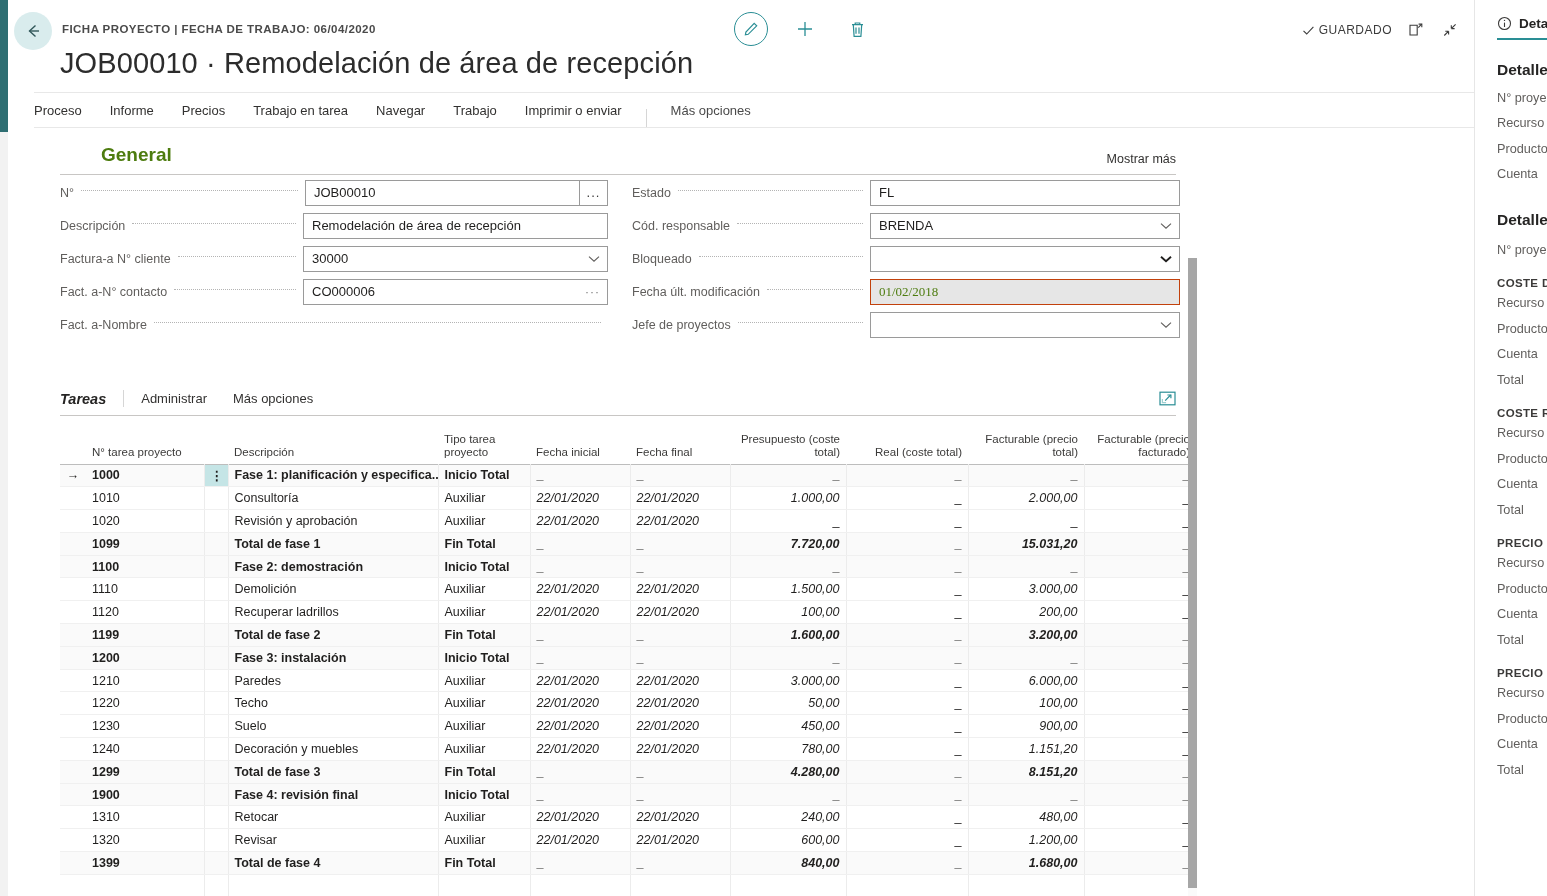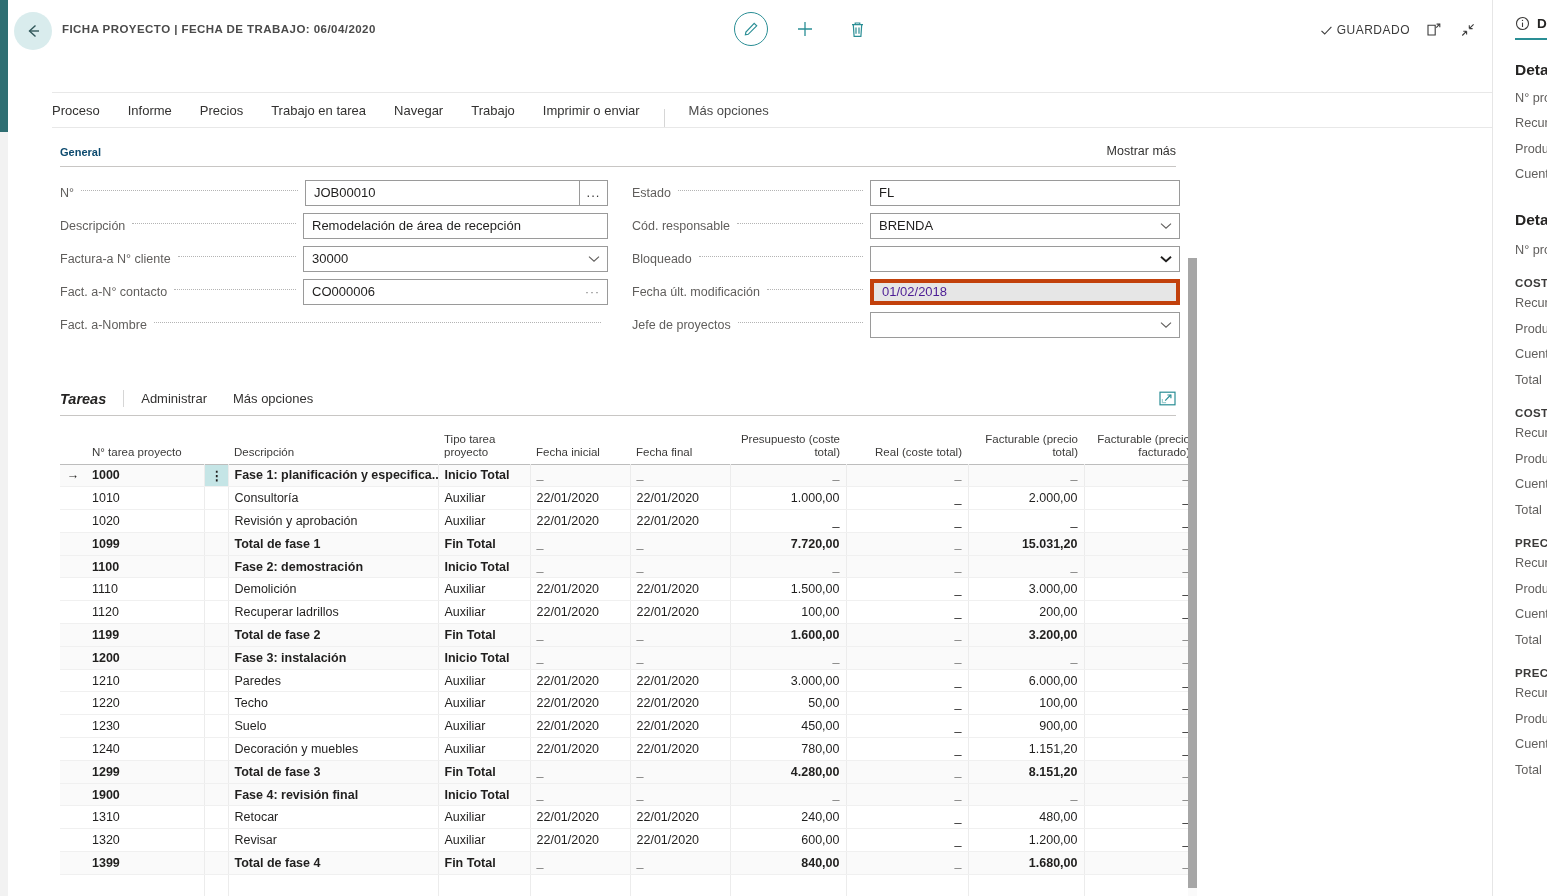--- a/index.html
+++ b/index.html
@@ -45,21 +45,21 @@
   }
   .icon-btn {
     width: 30px; height: 30px; display: flex; align-items: center; justify-content: center;
     cursor: pointer; color: #2a8e95;
   }
   .right-actions { position: absolute; right: 14px; top: 20px; display: flex; align-items: center; gap: 14px; }
   .saved { font-size: 12px; letter-spacing: .5px; color: #3b3b3b; display: flex; align-items: center; gap: 4px; }
 
   
   .ribbon {
-    position: relative; height: 36px; margin: 0 0 0 44px; width: 1440px;
+    position: relative; height: 36px; margin: 0 0 0 26px; width: 1440px;
     border-top: 1px solid #e8e8e8; border-bottom: 1px solid #e8e8e8;
     display: flex; align-items: flex-end; gap: 0px;
   }
   .ribbon-item {
     font-size: 13px; color: #323130; padding: 0 14px; height: 34px;
     display: flex; align-items: center; cursor: pointer; white-space: nowrap;
   }
   .ribbon-item:first-child { padding-left: 0; }
   .ribbon-sep { width: 1px; height: 18px; background: #d6d6d6; margin: 0 10px; }
   .ribbon-item.muted { color: #4a4a4a; }
@@ -71,37 +71,37 @@
 
   
   .content { position: relative; width: 1188px; height: 768px; padding: 0; }
 
   
   .gen-head {
     position: absolute; left: 52px; top: 16px; width: 1116px;
     border-bottom: 1px solid #c8c6c4; padding-bottom: 8px;
     display: flex; align-items: flex-end; justify-content: space-between;
   }
-  .gen-title { font-size: 11px; font-weight: 600; color: #0c4a6e; }
+  .gen-title { font-size: 19px; font-weight: 600; color: #4d7c0f; margin-left: 41px; }
   .show-more { font-size: 12.5px; color: #323130; cursor: pointer; }
 
   .fields { position: absolute; left: 52px; top: 48px; width: 1120px; display: flex; gap: 24px; }
   .fcol { width: 548px; }
   .frow { display: flex; align-items: center; height: 33px; }
   .flabel {
     font-size: 12.5px; color: #605e5c; white-space: nowrap; flex: 0 0 auto;
   }
   .dots { flex: 1 1 auto; border-bottom: 1px dotted #b4b4b4; margin: 0 7px 4px 7px; height: 1px; }
   .fctl { position: relative; flex: 0 0 auto; display: flex; align-items: center; }
   .finput {
     height: 26px; border: 1px solid #9a9a9a; background: #fff;
     font-size: 13px; color: #201f1e; padding: 0 8px; line-height: 24px;
     display: flex; align-items: center;
   }
-  .finput.readonly { border: 4px solid #c2410c; background: #e6e6e6; color: #4c1d95; }
+  .finput.readonly { border: 1px solid #c2410c; background: #e6e6e6; color: #4d7c0f; font-family: Liberation Serif, serif; }
   .fbtn {
     width: 28px; height: 26px; border: 1px solid #9a9a9a; border-left: none; background: #fff;
     display: flex; align-items: center; justify-content: center; font-size: 13px; color: #3b3a39;
     cursor: pointer; letter-spacing: 1px;
   }
   .inner-ell { position: absolute; right: 8px; font-size: 12px; color: #777; letter-spacing: 1px; }
   .chev { position: absolute; right: 8px; display: flex; align-items: center; }
 
   
   .tareas-head {
@@ -121,21 +121,21 @@
     font-weight: 400; color: #3b3a39; font-size: 11.5px; vertical-align: bottom;
     padding: 0 6px 5px 6px; height: 44px; border: none; line-height: 13px;
   }
   table.grid thead tr { border-bottom: 1px solid #c8c6c4; }
   table.grid td {
     height: 22.8px; padding: 0 6px; border-right: 1px solid #ececec;
     border-bottom: 1px solid #f0f0f0; color: #201f1e; white-space: nowrap; overflow: hidden;
   }
   table.grid tbody tr.bandrow { background: #fafafa; }
   td.num { text-align: right; }
-  td.link { color: #2a8e95; }
+  td.link { color: #2a8e95; font-style: italic; }
   td.dash { color: #4c9ba2; text-align: right; }
   td.dash.l { text-align: left; }
   .boldrow td { font-weight: 700; }
   th.r { text-align: right; }
   th.l { text-align: left; }
   .arrow-col { width: 26px; text-align: center; color: #3b3a39; border-right: none !important; }
   .menu-col { width: 24px; border-right: 1px solid #ececec; }
   .menu-cell-active { background: #c5e5e6; text-align: center; color: #31585a; cursor: pointer; font-weight: 700; letter-spacing: 0; }
   .row-sel td { border-top: 1px solid #bdbdbd; border-bottom: 1px solid #bdbdbd; }
 
@@ -179,20 +179,21 @@
   <div class="main-col">
 
     <div class="topbar">
       <div class="back-circle">
         <svg width="20" height="20" viewBox="0 0 20 20" fill="none" stroke="#31585a" stroke-width="1.4">
           <path d="M12.5 4.5 L6.5 10 L12.5 15.5"></path>
             <path d="M6.6 10 H16"></path>
         </svg>
       </div>
       <div class="crumb">FICHA PROYECTO | FECHA DE TRABAJO: 06/04/2020</div>
+      <div class="page-title">JOB00010 · Remodelación de área de recepción</div>
 
       <div class="center-actions">
         <div class="pencil-btn">
           <svg width="16" height="16" viewBox="0 0 16 16" fill="none" stroke="#2a8e95" stroke-width="1.2">
             <path d="M11.2 2.3 L13.7 4.8 L5.2 13.3 L2.4 13.8 L2.9 11 Z"></path>
           </svg>
         </div>
         <div class="icon-btn">
           <svg width="20" height="20" viewBox="0 0 20 20" stroke="#2a8e95" stroke-width="1.3">
             <path d="M10 3 V17 M3 10 H17"></path>

